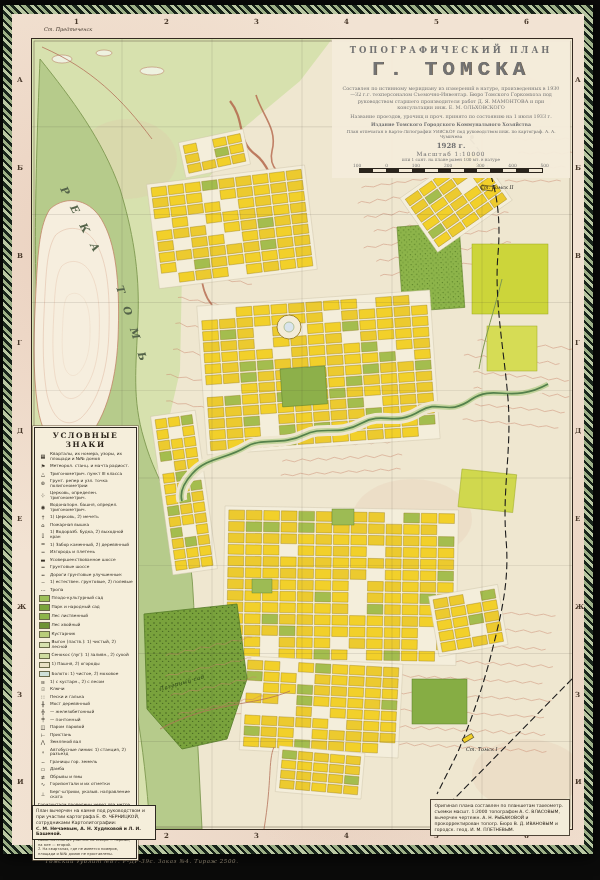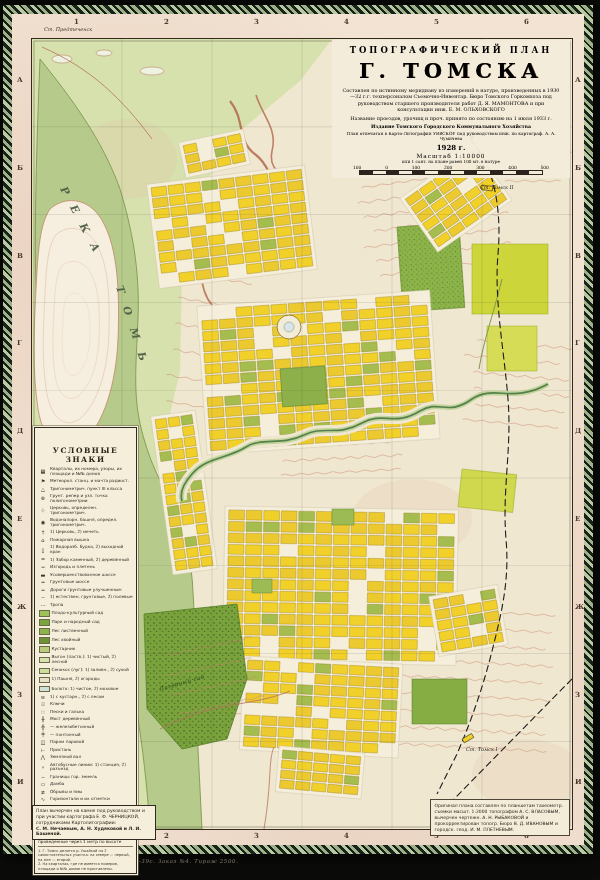--- a/index.html
+++ b/index.html
@@ -10,36 +10,36 @@
   .paper{position:relative;width:100%;height:100%;background:#f2e3d3;
     background-image:radial-gradient(circle at 18% 28%,rgba(212,156,134,.28),transparent 42%),
       radial-gradient(circle at 82% 68%,rgba(212,156,134,.22),transparent 46%),
       radial-gradient(circle at 55% 95%,rgba(200,150,130,.18),transparent 40%);}
   .gl{position:absolute;font:bold 7px "DejaVu Serif",serif;color:#4a3a2c;}
   .station-top{position:absolute;left:32px;top:12px;font:italic 5px "DejaVu Serif",serif;color:#3c3228;}
   .map-frame{position:absolute;left:19px;top:24px;width:540px;height:790px;
     border:1.2px solid #33291f;background:#efe7d0;overflow:visible;}
   svg{position:absolute;left:0;top:0;}
   .title-block{position:absolute;left:300px;top:1px;width:238px;height:138px;z-index:5;
-    background:rgba(244,235,218,.97);text-align:center;padding:3px 5px;box-sizing:border-box;color:#000000;}
+    background:rgba(244,235,218,.97);text-align:center;padding:3px 5px;box-sizing:border-box;color:#737373;}
   .tb-kicker{font-size:8.5px;font-weight:bold;letter-spacing:3px;margin-top:2px;}
   .tb-title{font-size:21px;font-weight:bold;letter-spacing:5px;margin:3px 0 4px;
-    text-shadow:.4px .4px 0 #6b5a43;}
+    text-shadow:.4px .4px 0 #6b5a43;font-family:Liberation Mono, monospace;}
   .tb-p{font-size:4.9px;line-height:1.28;text-align:center;margin:0 4px 3px;}
   .tb-pub{font-size:4.7px;font-weight:bold;margin:2px 0;}
   .tb-print{font-size:4.3px;margin:1px 0 2px;}
   .tb-year{font-size:7px;font-weight:bold;margin:2px 0 1px;}
   .tb-scale{font-size:5.8px;letter-spacing:1px;}
   .tb-scalesub{font-size:4.2px;margin-bottom:1px;}
   .sticks{display:flex;justify-content:space-between;width:196px;margin:0 auto;font-size:4.4px;}
   .sbar{height:3px;width:182px;margin:0 auto;border:.5px solid #2a241c;
     background:repeating-linear-gradient(90deg,#2a241c 0 13px,#f2e9d6 13px 26px);}
   .legend{position:absolute;left:2px;top:388px;width:103px;z-index:6;background:#f5eedb;
     border:1px solid #2e2a22;box-shadow:0 0 0 1px #f5eedb,0 0 0 1.6px #7b6b54;
-    padding:18px 3px 2px;box-sizing:border-box;color:#2c241b;}
+    padding:3px 3px 2px;box-sizing:border-box;color:#2c241b;}
   .legend-title{font-size:7.5px;font-weight:bold;text-align:center;letter-spacing:1.5px;margin-bottom:3px;}
   .lrow{display:flex;gap:2px;margin-bottom:2.55px;align-items:center;}
   .licon{width:10px;min-width:10px;font-size:5.2px;line-height:5px;text-align:center;color:#3a342a;
     font-family:"DejaVu Sans",sans-serif;}
   .lsw{width:9px;min-width:9px;height:4.5px;border:.4px solid #6a6a4a;margin-left:.5px;}
   .llab{font-size:4.25px;line-height:1.12;font-family:"DejaVu Sans",sans-serif;color:#2f2a20;}
   .lnote{font-size:4.2px;line-height:1.25;margin:.6px 0;font-family:"DejaVu Sans",sans-serif;}
   .lfine{font-size:3.6px;line-height:1.25;margin-top:2px;border-top:.5px solid #8a7a5e;padding-top:1.5px;
     font-family:"DejaVu Sans",sans-serif;color:#40382c;}
   .credits-left{position:absolute;left:0px;top:766px;width:124px;z-index:7;background:#f5eedb;

